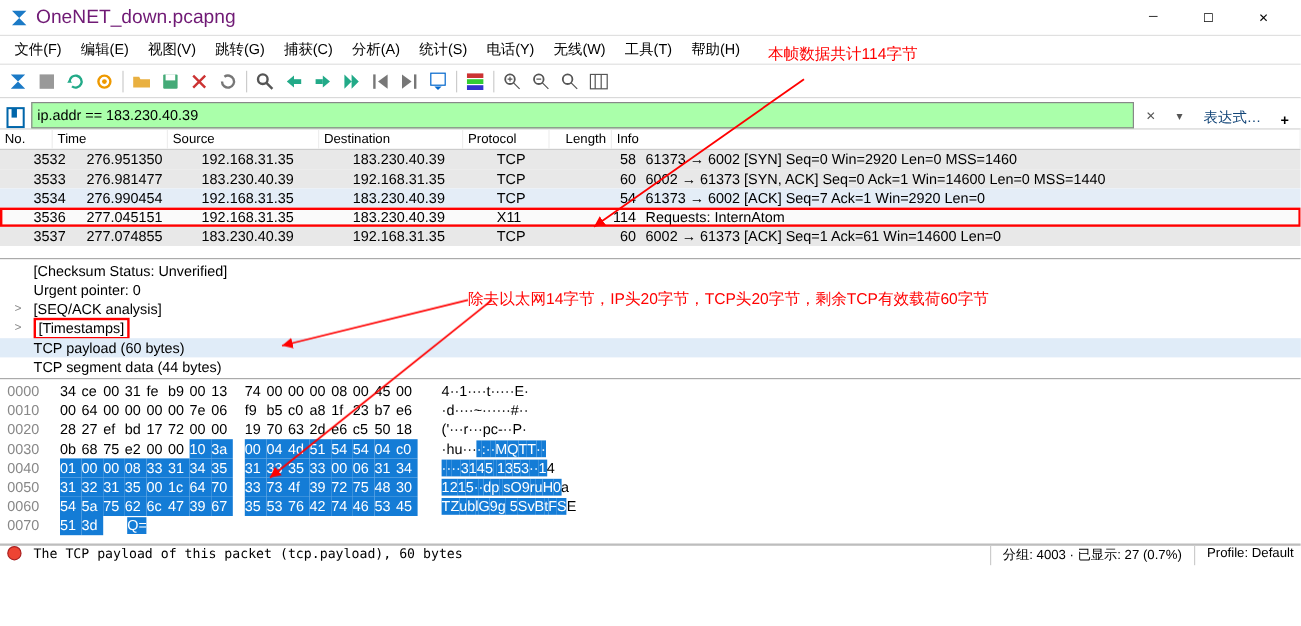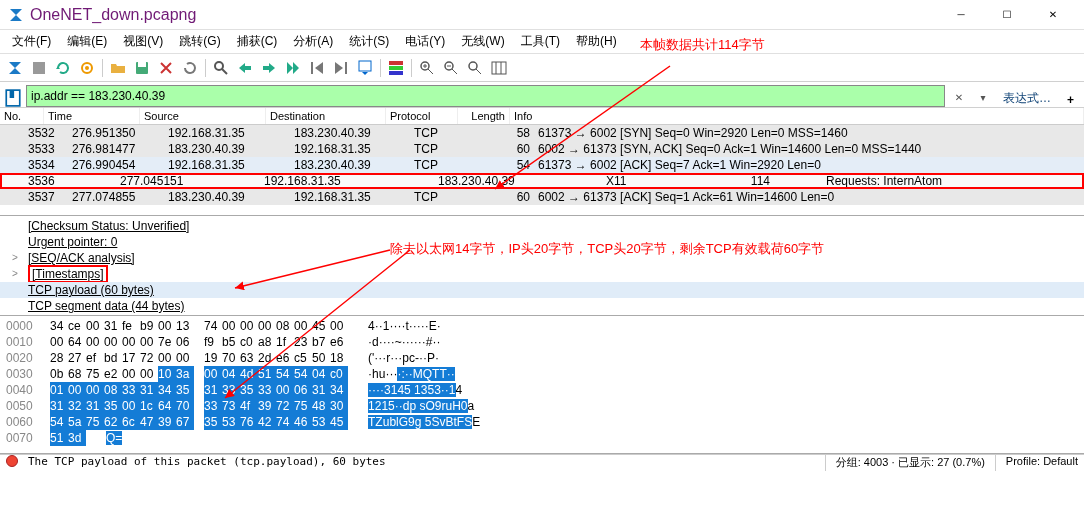--- a/index.html
+++ b/index.html
@@ -25,32 +25,32 @@
 .filterbar .plus { padding: 0 6px; font-weight: bold; }
 
 .packet-pane { height: 108px; overflow-y: scroll; border-bottom: 1px solid #aaa; position: relative; }
 .packet-header { display: flex; background: #fff; border-bottom: 1px solid #ccc; position: sticky; top: 0; font-size: 11px; }
 .packet-header .col { padding: 2px 4px; border-right: 1px solid #eee; white-space: nowrap; overflow: hidden; }
 .packet-list { font-family: Consolas, monospace; font-size: 12px; }
 .packet-row { display: flex; height: 16px; line-height: 16px; white-space: nowrap; padding-left: 24px; }
 .packet-row .cell { overflow: hidden; padding: 0 4px; }
 .packet-row.normal { background: #e8e8e8; }
 .packet-row.sel { background: #e4edf7; }
-.packet-row.highlight { outline: 2px solid red; outline-offset: -2px; background: #fafafa; gap: 48px; }
+.packet-row.highlight { outline: 2px solid red; outline-offset: -2px; background: #fafafa; }
 
 .col-no { width: 44px; }
 .col-time { width: 96px; }
 .col-src { width: 126px; }
 .col-dst { width: 120px; }
 .col-proto { width: 72px; }
 .col-len { width: 52px; text-align: right; }
 .col-info { flex: 1; }
 
 .detail-pane { height: 100px; overflow-y: scroll; border-bottom: 1px solid #aaa; font-family: Consolas, monospace; font-size: 12px; padding: 2px 0; }
-.detail-line { padding: 0 6px 0 28px; line-height: 16px; white-space: nowrap; position: relative; text-decoration: underline; }
+.detail-line { padding: 0 6px 0 28px; line-height: 16px; white-space: nowrap; position: relative; }
 .detail-line .toggle { position: absolute; left: 12px; color: #888; font-size: 10px; }
 .detail-line.sel { background: #e0ecf8; display:block; }
 
 .hex-pane { flex: 1; overflow-y: scroll; font-family: Consolas, monospace; font-size: 12px; padding: 2px 6px; line-height: 16px; border-bottom: 1px solid #aaa; }
 .hex-row { white-space: pre; }
 .hex-off { color: #888; display: inline-block; width: 44px; }
 .hex-bytes { display: inline-block; }
 .hex-bytes .hb { display: inline-block; width: 18px; }
 .hex-bytes .hb.sel { background: #147cd6; color: #fff; }
 .hex-bytes .gap { display: inline-block; width: 10px; }

